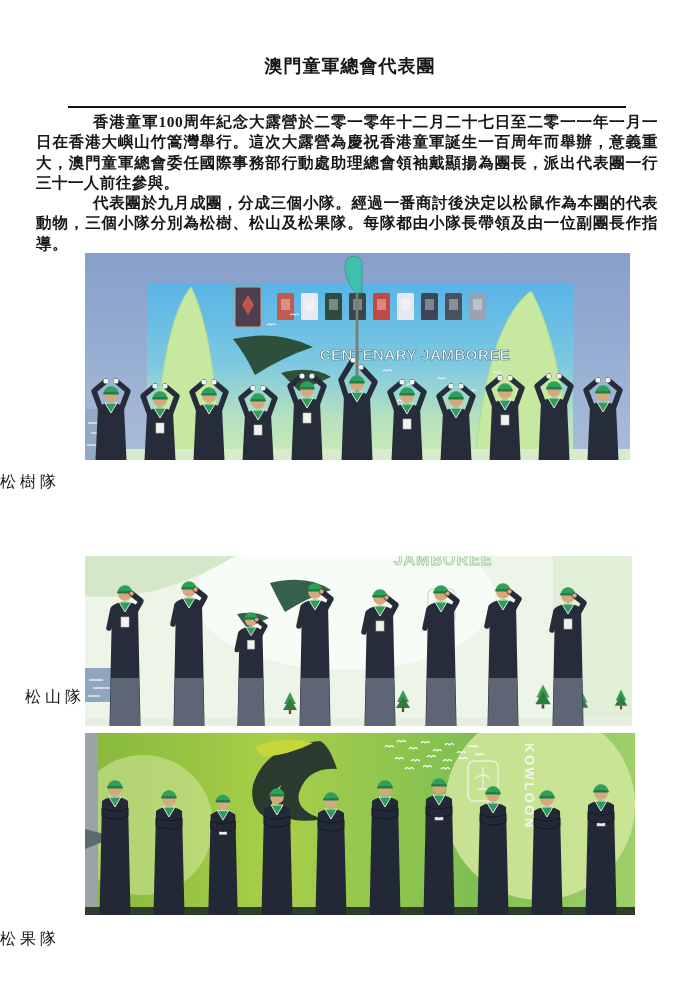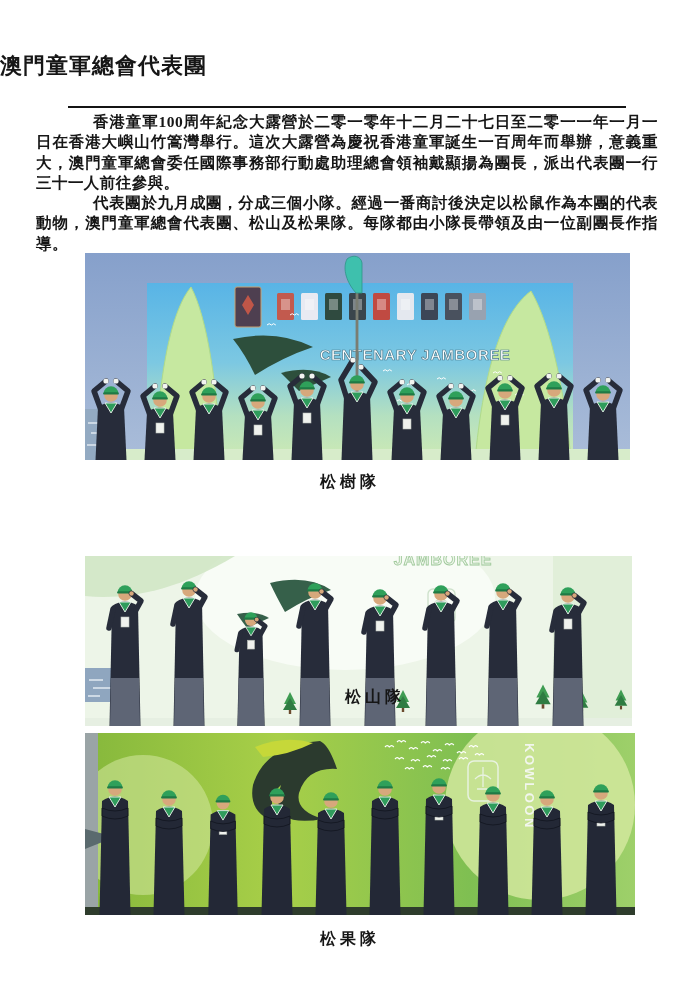--- a/index.html
+++ b/index.html
@@ -1,54 +1,54 @@
 <!DOCTYPE html>
 <html><head>
 <meta charset="utf-8">
 <style>
   html,body{margin:0;padding:0;background:#ffffff;}
   .page{
     position:relative;width:700px;height:990px;background:#ffffff;
     font-family:"Liberation Serif","DejaVu Serif",serif;color:#161616;overflow:hidden;
   }
   .doc-title{
-    position:absolute;top:55px;left:0;width:100%;text-align:left;
-    font-weight:700;font-size:22px;line-height:22px;letter-spacing:1px;
+    position:absolute;top:55px;left:0;width:100%;text-align:center;
+    font-weight:700;font-size:18px;line-height:22px;letter-spacing:1px;
   }
   .title-rule{
     position:absolute;top:106px;left:68px;width:558px;height:2px;background:#141414;
   }
   .body-text{
     position:absolute;top:112px;left:36px;width:622px;
     font-size:15.5px;line-height:20.3px;text-align:justify;letter-spacing:0.45px;
   }
   .body-text p{margin:0;text-indent:57px;font-weight:bold;}
   figure.photo{position:absolute;left:85px;margin:0;padding:0;line-height:0;}
   #photo1{top:253px;} #photo2{top:556px;} #photo3{top:733px;}
   .caption{
-    position:absolute;left:0;width:100%;text-align:center;
-    font-size:16px;font-weight:700;letter-spacing:4px;
+    position:absolute;left:0;width:100%;text-align:left;
+    font-size:16px;font-weight:400;letter-spacing:4px;
   }
   #cap1{top:472px;} #cap2{top:687px;padding-left:25px;} #cap3{top:929px;}
   .banner-word{font-family:"Liberation Sans","DejaVu Sans",sans-serif;}
 </style>
 </head>
 <body>
 
 <div class="page">
 
   <div class="doc-title">
     <div>澳門童軍總會代表團</div>
   </div>
 
   <div class="title-rule"></div>
 
   <div class="body-text">
     <p>香港童軍100周年紀念大露營於二零一零年十二月二十七日至二零一一年一月一日在香港大嶼山竹篙灣舉行。這次大露營為慶祝香港童軍誕生一百周年而舉辦，意義重大，澳門童軍總會委任國際事務部行動處助理總會領袖戴顯揚為團長，派出代表團一行三十一人前往參與。</p>
-    <p>代表團於九月成團，分成三個小隊。經過一番商討後決定以松鼠作為本團的代表動物，澳門童軍總會代表團、松山及松果隊。每隊都由小隊長帶領及由一位副團長作指導。</p>
+    <p>代表團於九月成團，分成三個小隊。經過一番商討後決定以松鼠作為本團的代表動物，三個小隊分別為松樹、松山及松果隊。每隊都由小隊長帶領及由一位副團長作指導。</p>
   </div>
 
   <figure class="photo" id="photo1">
     <svg id="svg1" width="545" height="207" viewBox="0 0 545 207">
       <defs>
         <linearGradient id="skyG1" x1="0" y1="0" x2="0" y2="1">
           <stop offset="0" stop-color="#86a0cb"></stop>
             <stop offset="1" stop-color="#aabdd9"></stop>
         </linearGradient>
         <linearGradient id="stageG1" x1="0" y1="0" x2="0" y2="1">

